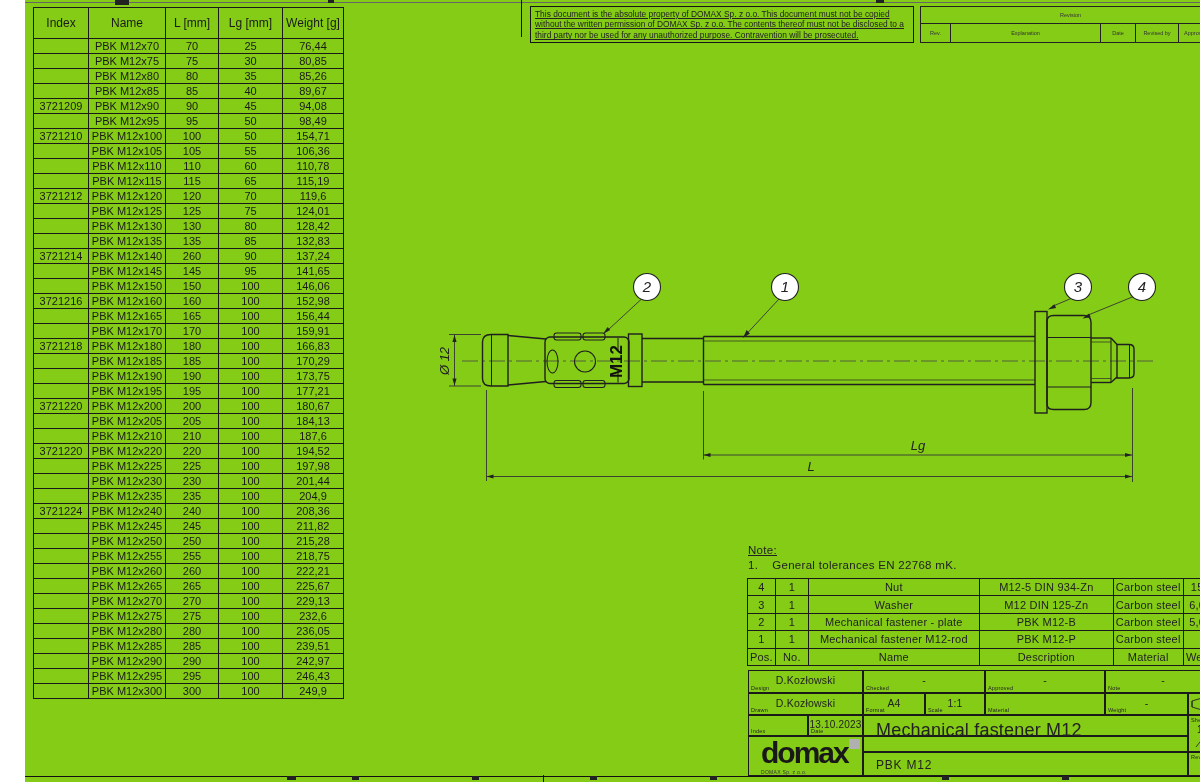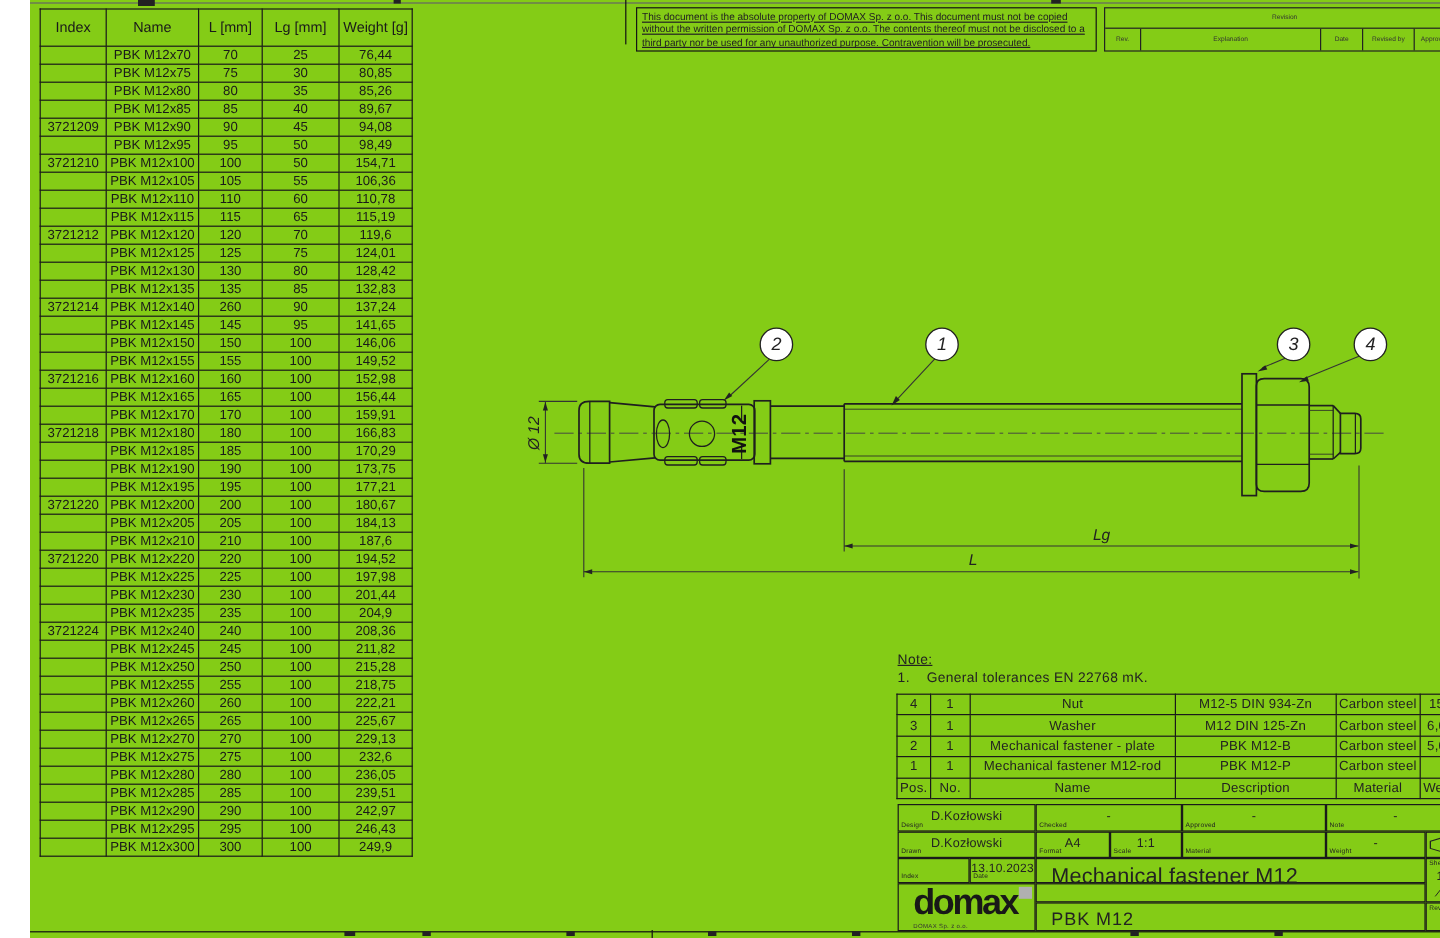--- a/index.html
+++ b/index.html
@@ -47,21 +47,21 @@
   .bom{position:absolute;left:722px;top:578px;}
   .bom td{border:1px solid #1a1a1a;font-size:11px;height:17.4px;text-align:center;padding:0 2px;letter-spacing:.2px;color:#222;white-space:nowrap;}
 
   
   .tb{position:absolute;left:723px;top:670px;width:425px;height:106px;}
   .tbc{position:absolute;border:1px solid #1a1a1a;}
   .tbl{position:absolute;left:2px;bottom:1px;font-size:5.5px;color:#222;letter-spacing:.2px;}
   .tbv{position:absolute;left:0;right:0;top:3px;text-align:center;font-size:10.5px;letter-spacing:.2px;color:#222;}
   .tbv.small{font-size:10px;}
   .tbv.left{text-align:left;padding-left:12px;top:4px;font-size:18px;}
-  .tbv.part{text-align:left;padding-left:12px;top:5px;font-size:15px;letter-spacing:.8px;}
+  .tbv.part{text-align:left;padding-left:12px;top:5px;font-size:12px;letter-spacing:.8px;}
   .logo{position:absolute;left:12px;top:3px;}
   .logo-word{position:relative;display:inline-block;font-size:30px;font-weight:bold;letter-spacing:-2px;line-height:26px;color:#181818;}
   .logo-sq{position:absolute;right:-12px;top:-1px;width:11px;height:10px;background:#b0b0b0;}
   .logo-sub{font-size:5px;margin-top:2px;letter-spacing:.3px;color:#333;}
 
   
   .hline{position:absolute;background:#111;}
   .vline{position:absolute;background:#111;}
   .mark{position:absolute;background:#222;}
 </style>
@@ -206,27 +206,20 @@
           <td>145</td>
           <td>95</td>
           <td>141,65</td>
         </tr>
         <tr>
           <td></td>
           <td>PBK M12x150</td>
           <td>150</td>
           <td>100</td>
           <td>146,06</td>
-        </tr>
-        <tr>
-          <td></td>
-          <td>PBK M12x155</td>
-          <td>155</td>
-          <td>100</td>
-          <td>149,52</td>
         </tr>
         <tr>
           <td>3721216</td>
           <td>PBK M12x160</td>
           <td>160</td>
           <td>100</td>
           <td>152,98</td>
         </tr>
         <tr>
           <td></td>

